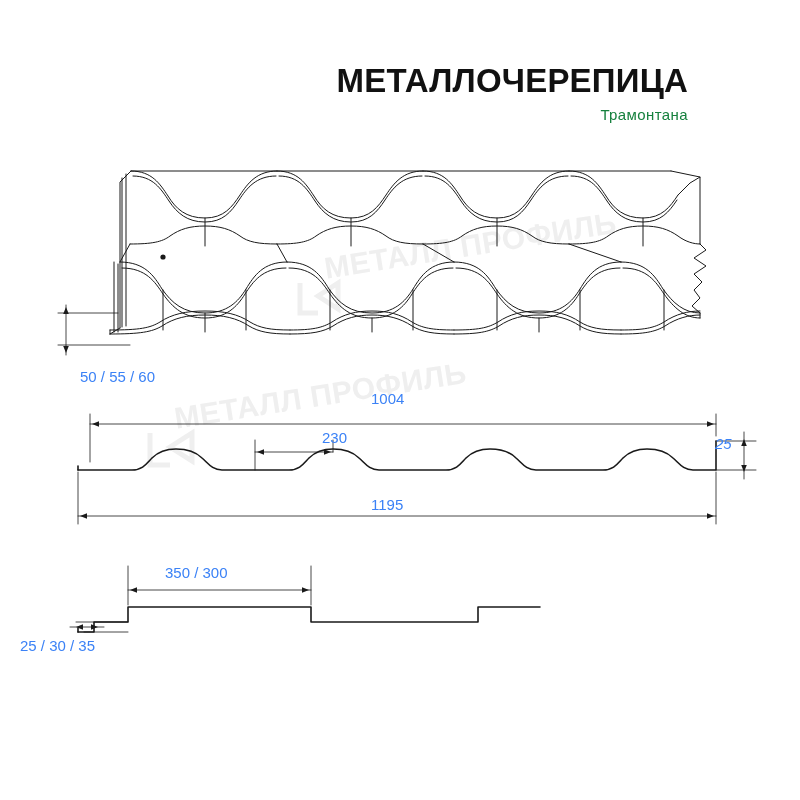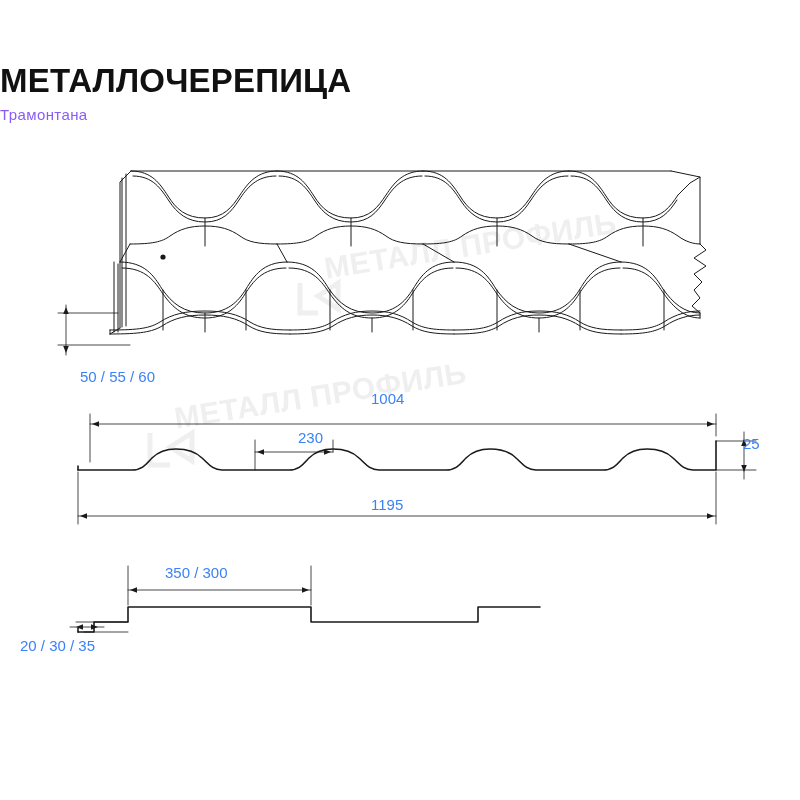--- a/index.html
+++ b/index.html
@@ -18,32 +18,32 @@
   #stage {
     position: relative;
     width: 800px;
     height: 800px;
   }
   .title-block {
     position: absolute;
     top: 62px;
     left: 0;
     width: 688px;
-    text-align: left;
+    text-align: right;
   }
   .title-main {
     font-size: 33px;
     font-weight: bold;
     letter-spacing: 0.2px;
     color: #111111;
     line-height: 38px;
   }
   .title-sub {
     font-size: 15px;
-    color: #8b5cf6;
+    color: #15803d;
     margin-top: 6px;
     letter-spacing: 0.4px;
   }
   .dim-label {
     position: absolute;
     font-size: 15px;
     color: #3b82f6;
     white-space: nowrap;
   }
   svg.layer {
@@ -385,19 +385,19 @@
           <path d="M98 627 L91 624.2 L91 629.8 Z" fill="#1a1a1a" stroke="none"></path>
           <path d="M76 627 L83 624.2 L83 629.8 Z" fill="#1a1a1a" stroke="none"></path>
         </g>
       </g>
 
     </g>
   </svg>
 
   <div class="dim-label" style="top:368px; left:80px;">50 / 55 / 60</div>
   <div class="dim-label" style="top:390px; left:371px;">1004</div>
-  <div class="dim-label" style="top:429px; left:298px;">230</div>
-  <div class="dim-label" style="top:435px; left:743px;">25</div>
+  <div class="dim-label" style="top:429px; left:322px;">230</div>
+  <div class="dim-label" style="top:435px; left:715px;font-style:italic;">25</div>
   <div class="dim-label" style="top:496px; left:371px;">1195</div>
   <div class="dim-label" style="top:564px; left:165px;">350 / 300</div>
-  <div class="dim-label" style="top:637px; left:20px;">20 / 30 / 35</div>
+  <div class="dim-label" style="top:637px; left:20px;">25 / 30 / 35</div>
 
 </div>
 
 </body></html>

